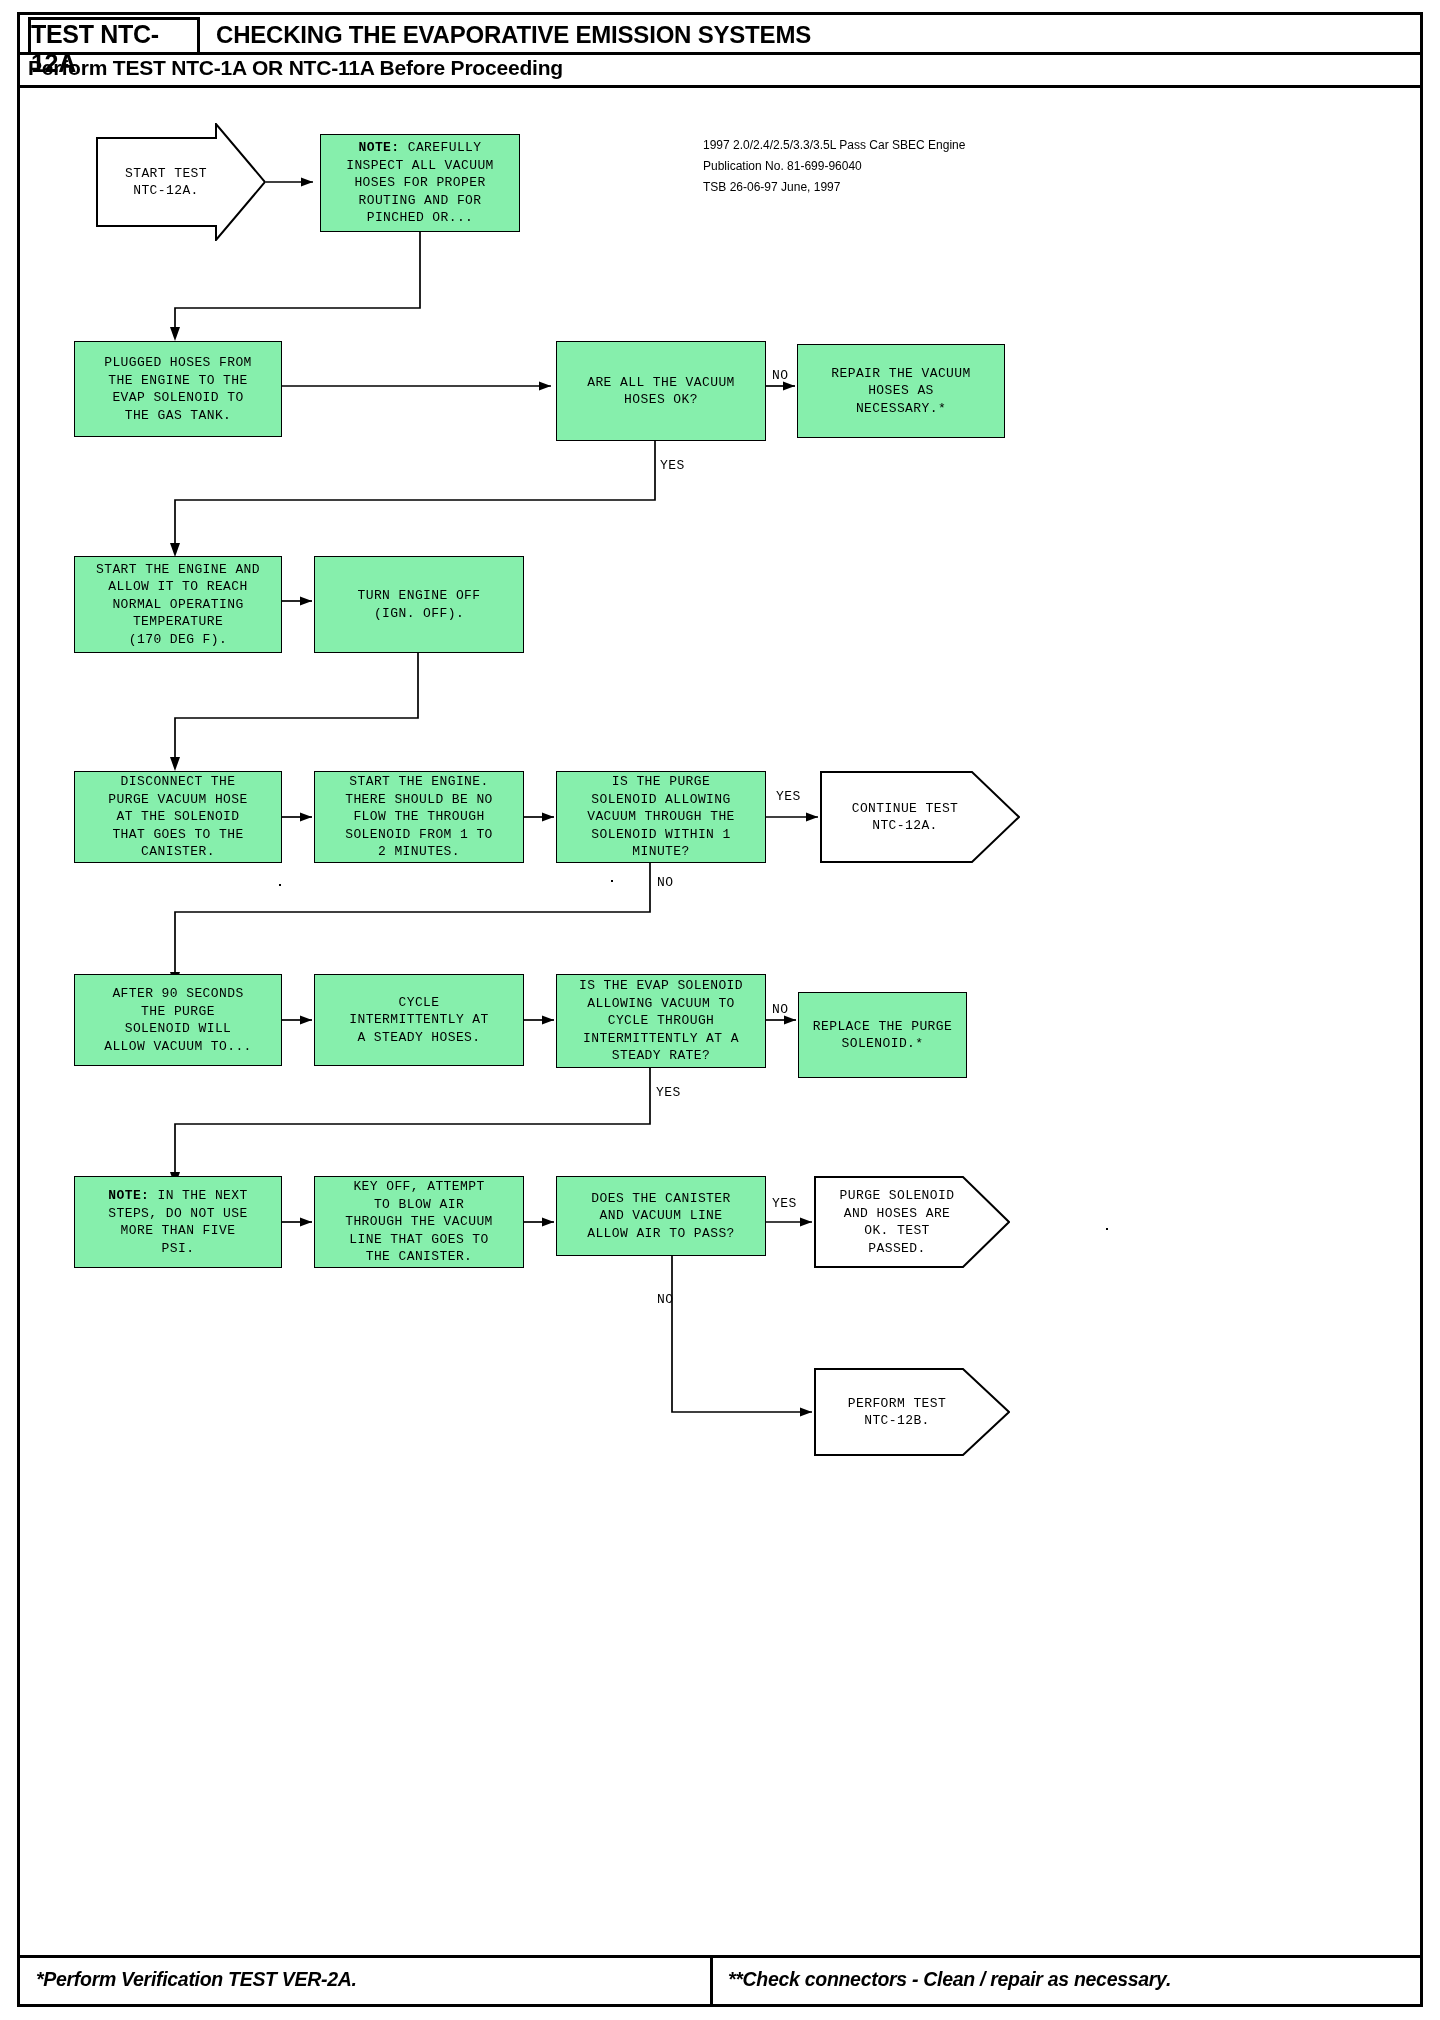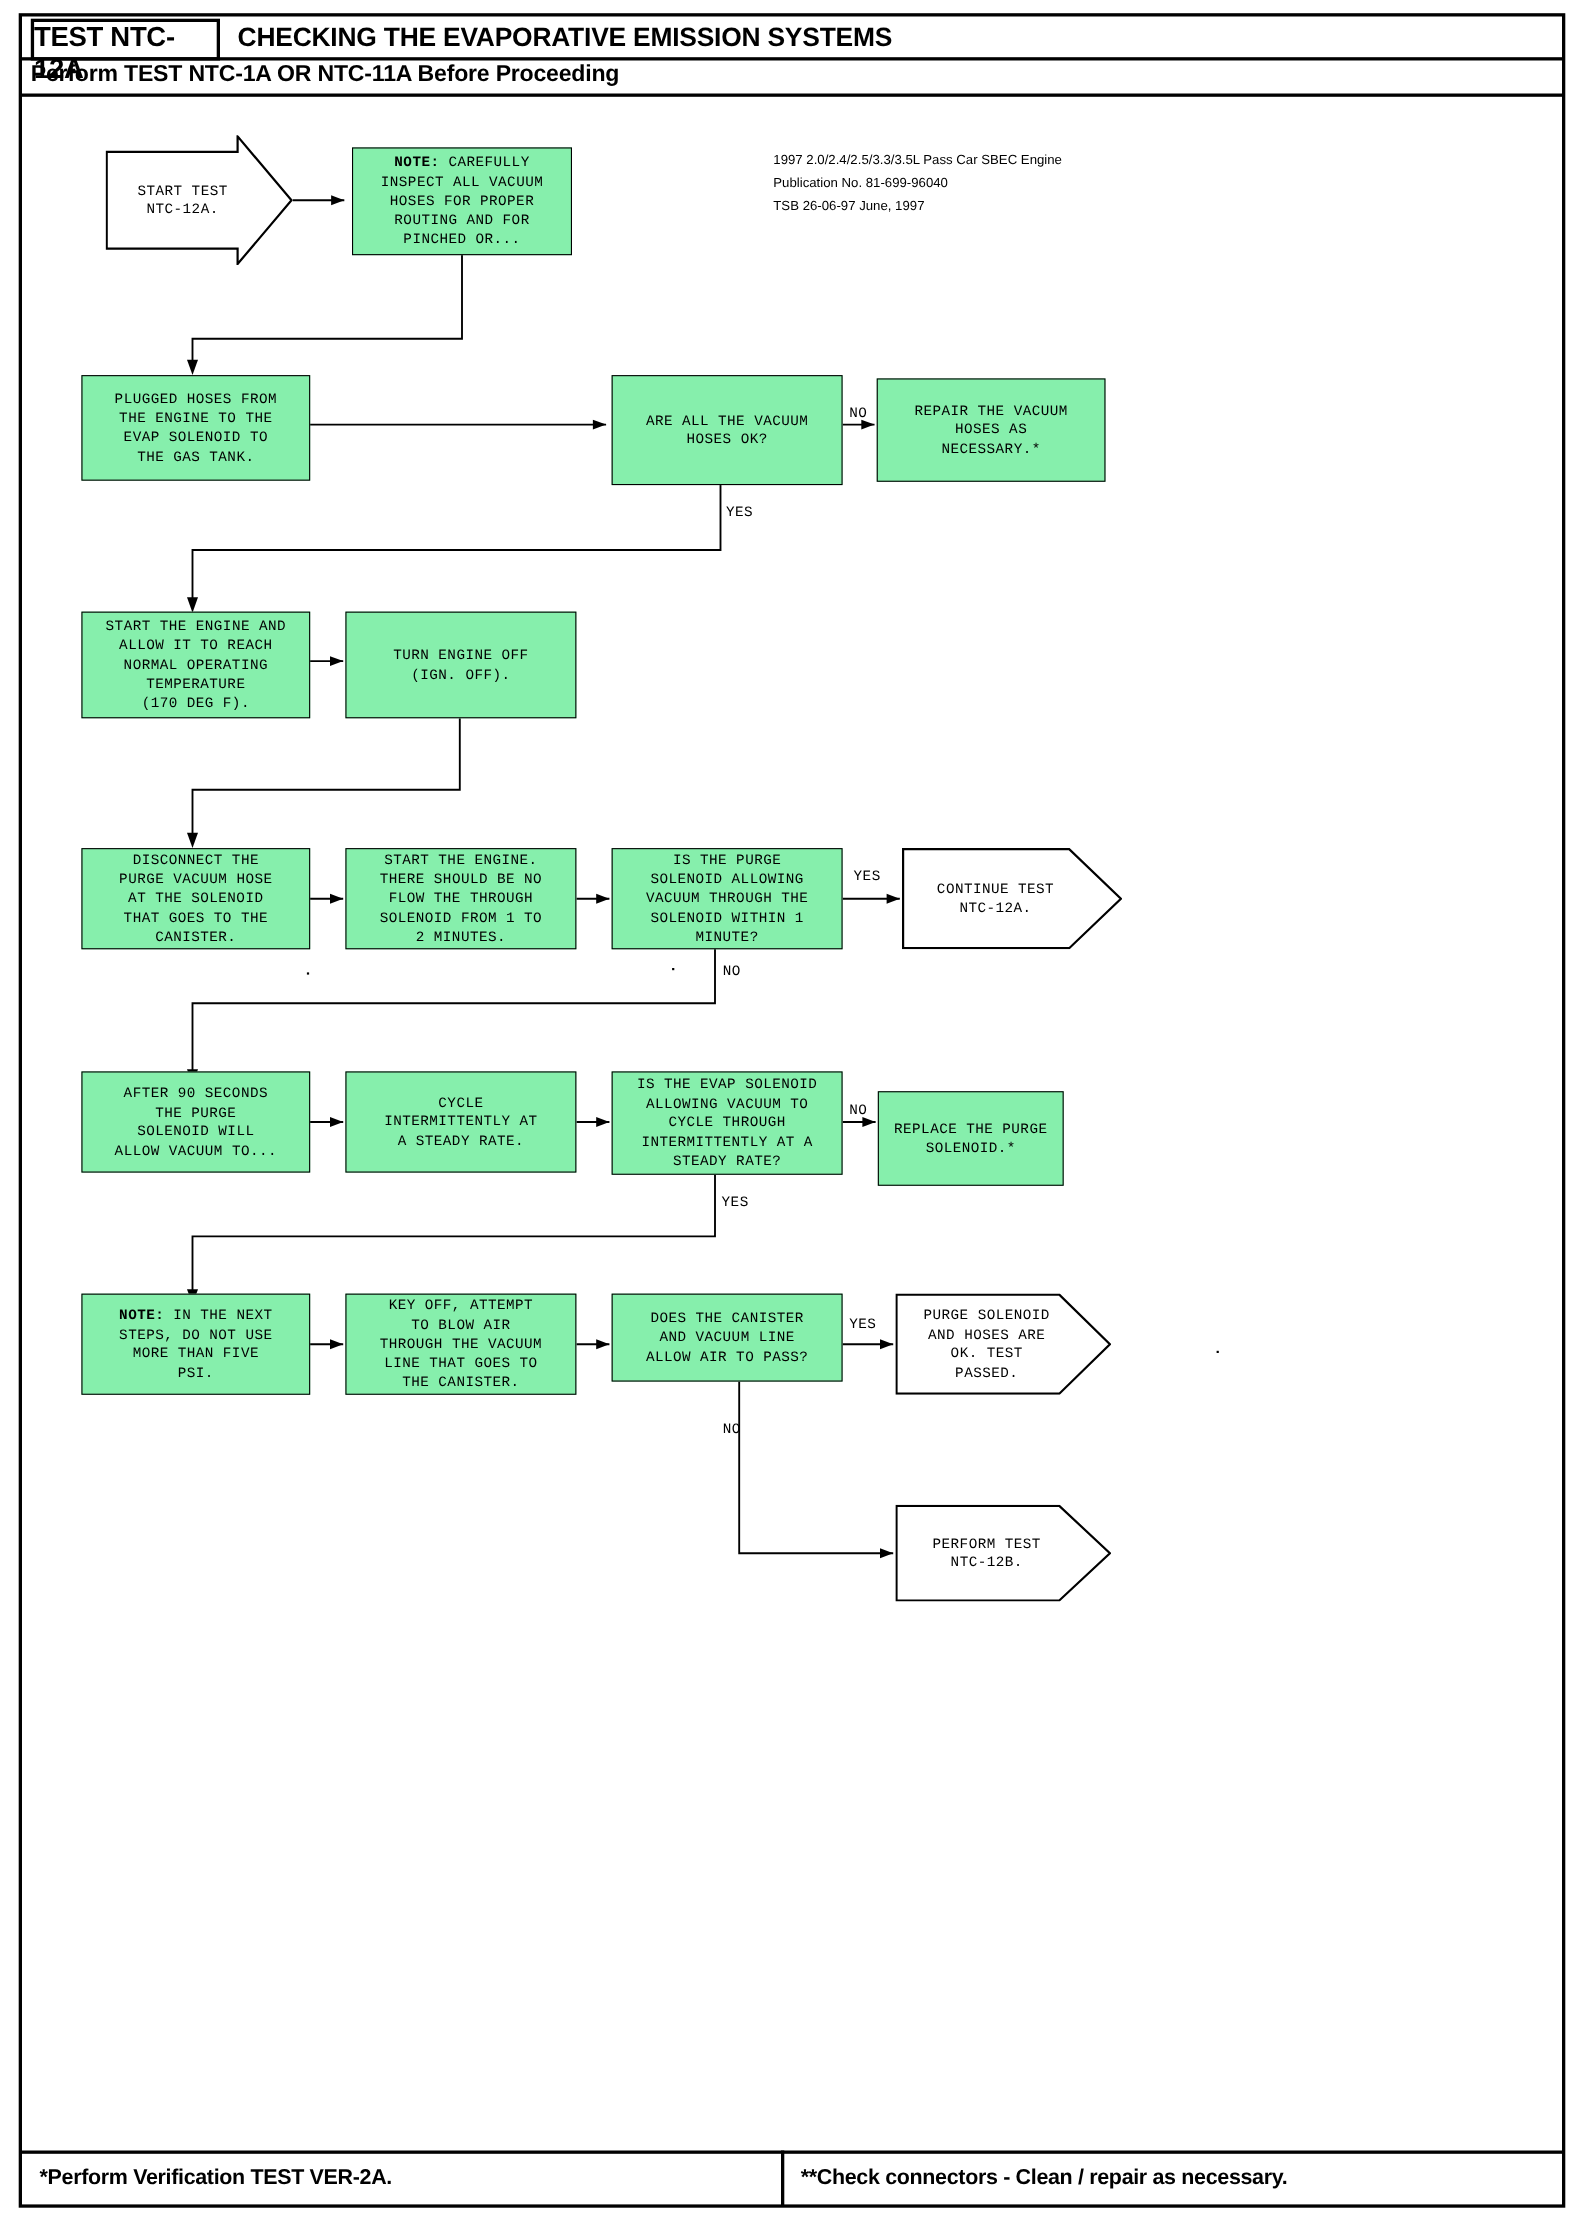--- a/index.html
+++ b/index.html
@@ -20,21 +20,21 @@
   #hdr-rule{position:absolute;left:20px;top:52px;width:1400px;height:0;border-top:3px solid #000;}
   #hdr-sub{position:absolute;left:28px;top:56px;font-size:21px;font-weight:bold;letter-spacing:-0.2px;}
   #hdr-rule2{position:absolute;left:20px;top:85px;width:1400px;height:0;border-top:3px solid #000;}
 
   
   #pub{position:absolute;left:703px;top:95px;font-size:12px;line-height:21px;color:#000;margin-top:40px;}
 
   
   #ftr-rule{position:absolute;left:20px;top:1955px;width:1400px;height:0;border-top:3px solid #000;}
   #ftr-div{position:absolute;left:710px;top:1955px;width:0;height:50px;border-left:3px solid #000;}
-  .ftr-txt{position:absolute;top:1968px;font-size:19.5px;font-weight:bold;letter-spacing:-0.3px;}
+  .ftr-txt{position:absolute;top:1968px;font-size:19.5px;font-weight:bold;font-style:italic;letter-spacing:-0.3px;}
   #ftr-left{left:36px;}
   #ftr-right{left:728px;}
 
   
   .node{position:absolute;box-sizing:border-box;display:flex;align-items:center;justify-content:center;
         text-align:center;font-family:"Liberation Mono","DejaVu Sans Mono",monospace;
         font-size:13px;line-height:17.5px;letter-spacing:0.4px;color:#000;}
   .box{border:1.6px solid #000;background:#86efac;}
   .node .inner{padding:2px 6px;white-space:pre-line;}
   .node b{font-weight:bold;}
@@ -227,21 +227,21 @@
   <div class="node box" style="left:74px;top:974px;width:208px;height:92px;">
     <div class="inner">AFTER 90 SECONDS
 THE PURGE
 SOLENOID WILL
 ALLOW VACUUM TO...</div>
   </div>
 
   <div class="node box" style="left:314px;top:974px;width:210px;height:92px;">
     <div class="inner">CYCLE
 INTERMITTENTLY AT
-A STEADY RATE.</div>
+A STEADY HOSES.</div>
   </div>
 
   <div class="node box" style="left:556px;top:974px;width:210px;height:94px;">
     <div class="inner">IS THE EVAP SOLENOID
 ALLOWING VACUUM TO
 CYCLE THROUGH
 INTERMITTENTLY AT A
 STEADY RATE?</div>
   </div>
   <div class="elabel" style="left:772px;top:1002px;">NO</div>

